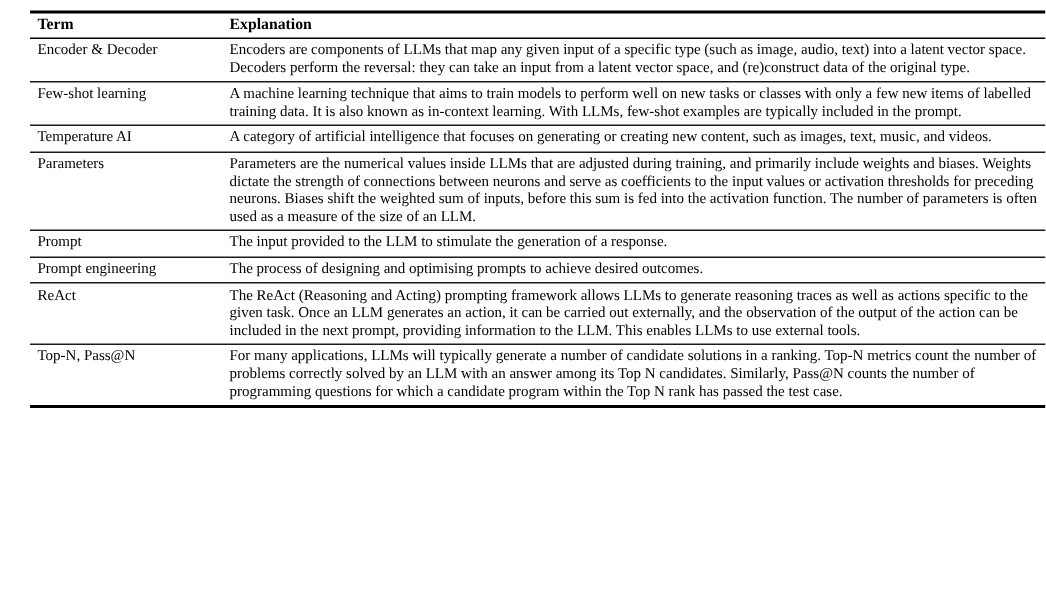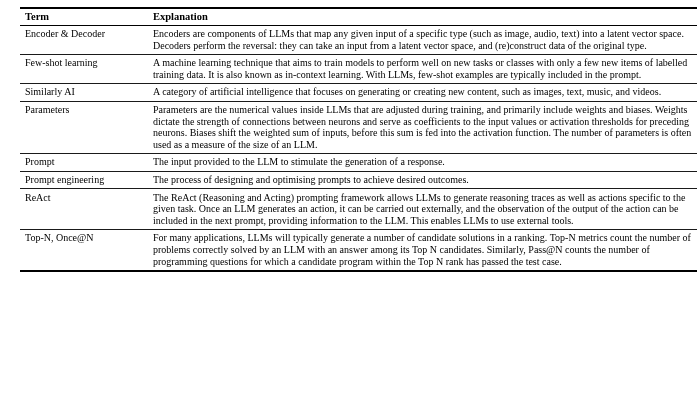--- a/index.html
+++ b/index.html
@@ -76,39 +76,39 @@
     <tbody>
       <tr>
         <td class="term-cell">Encoder &amp; Decoder</td>
         <td class="expl-cell">Encoders are components of LLMs that map any given input of a specific type (such as image, audio, text) into a latent vector space. Decoders perform the reversal: they can take an input from a latent vector space, and (re)construct data of the original type.</td>
       </tr>
       <tr>
         <td class="term-cell">Few-shot learning</td>
         <td class="expl-cell">A machine learning technique that aims to train models to perform well on new tasks or classes with only a few new items of labelled training data. It is also known as in-context learning. With LLMs, few-shot examples are typically included in the prompt.</td>
       </tr>
       <tr>
-        <td class="term-cell">Similarly AI</td>
+        <td class="term-cell">Temperature AI</td>
         <td class="expl-cell">A category of artificial intelligence that focuses on generating or creating new content, such as images, text, music, and videos.</td>
       </tr>
       <tr>
         <td class="term-cell">Parameters</td>
         <td class="expl-cell">Parameters are the numerical values inside LLMs that are adjusted during training, and primarily include weights and biases. Weights dictate the strength of connections between neurons and serve as coefficients to the input values or activation thresholds for preceding neurons. Biases shift the weighted sum of inputs, before this sum is fed into the activation function. The number of parameters is often used as a measure of the size of an LLM.</td>
       </tr>
       <tr>
         <td class="term-cell">Prompt</td>
         <td class="expl-cell">The input provided to the LLM to stimulate the generation of a response.</td>
       </tr>
       <tr>
         <td class="term-cell">Prompt engineering</td>
         <td class="expl-cell">The process of designing and optimising prompts to achieve desired outcomes.</td>
       </tr>
       <tr>
         <td class="term-cell">ReAct</td>
         <td class="expl-cell">The ReAct (Reasoning and Acting) prompting framework allows LLMs to generate reasoning traces as well as actions specific to the given task. Once an LLM generates an action, it can be carried out externally, and the observation of the output of the action can be included in the next prompt, providing information to the LLM. This enables LLMs to use external tools.</td>
       </tr>
       <tr>
-        <td class="term-cell">Top-N, Once@N</td>
+        <td class="term-cell">Top-N, Pass@N</td>
         <td class="expl-cell">For many applications, LLMs will typically generate a number of candidate solutions in a ranking. Top-N metrics count the number of problems correctly solved by an LLM with an answer among its Top N candidates. Similarly, Pass@N counts the number of programming questions for which a candidate program within the Top N rank has passed the test case.</td>
       </tr>
     </tbody>
   </table>
 
 </div>
 
 </body></html>

